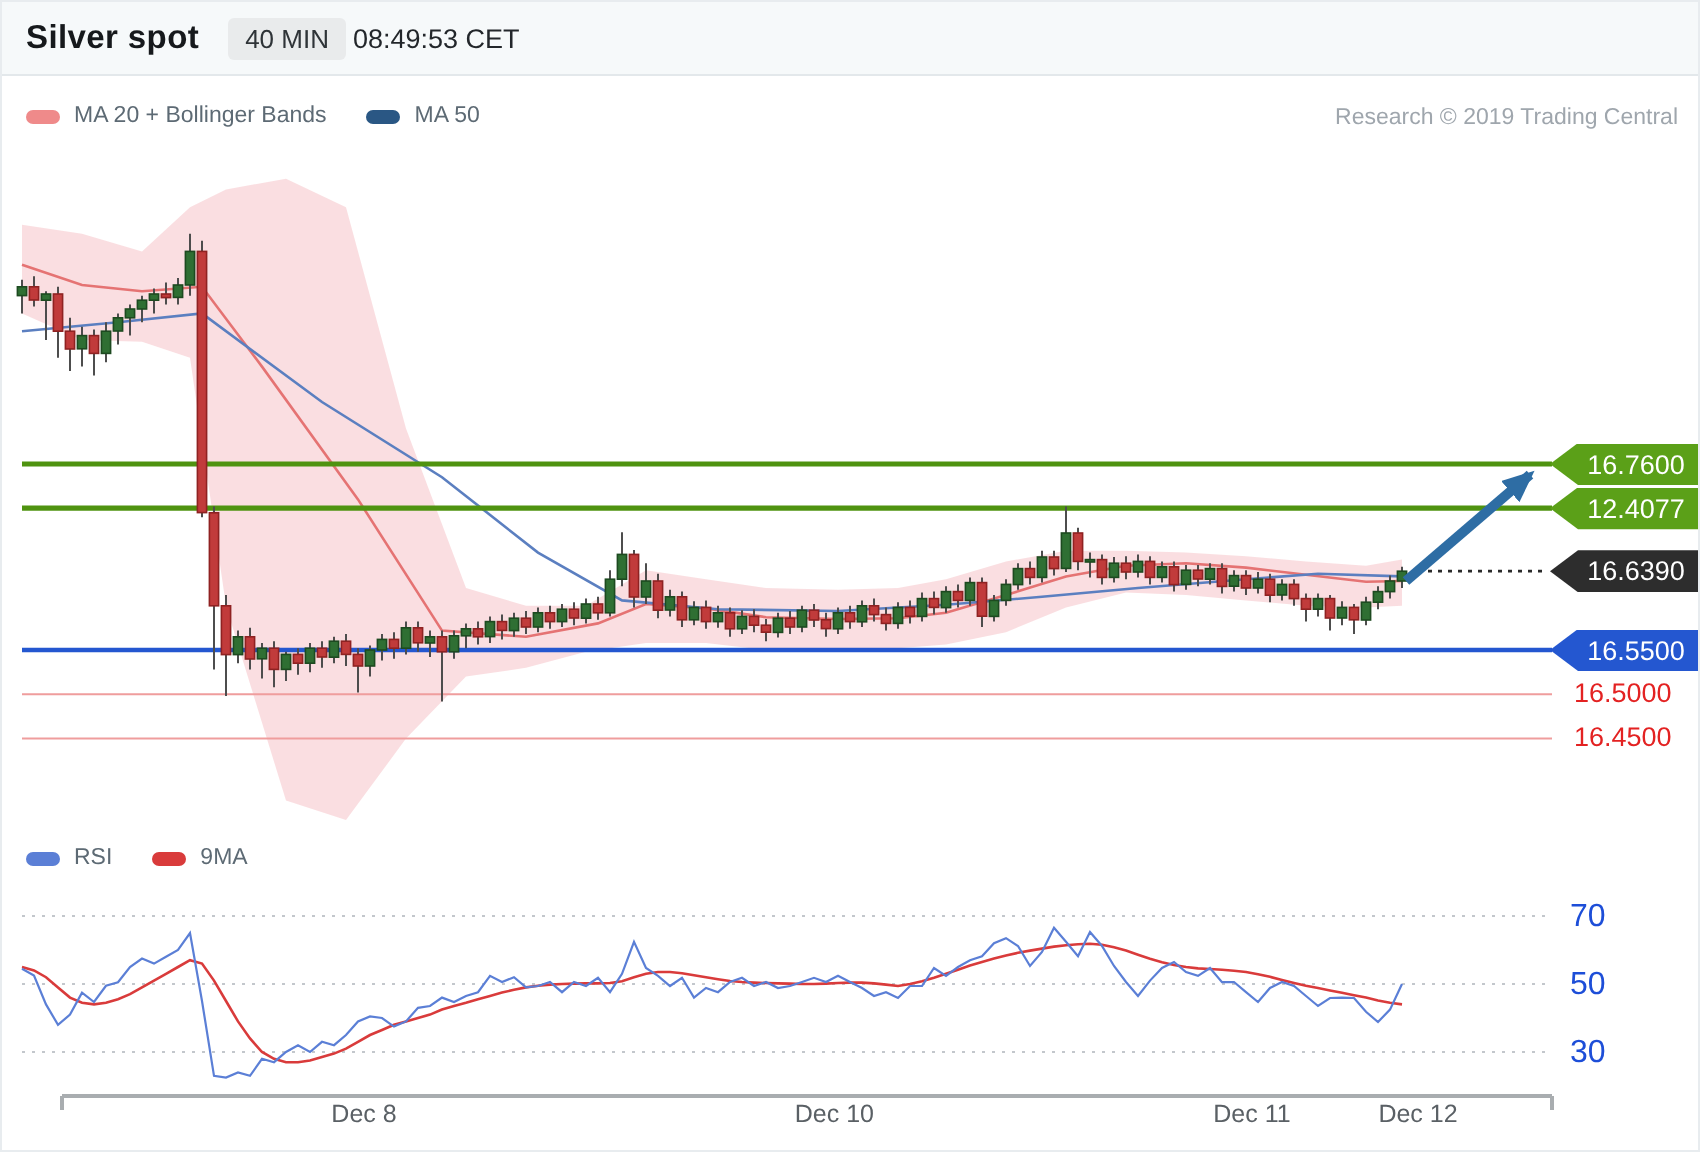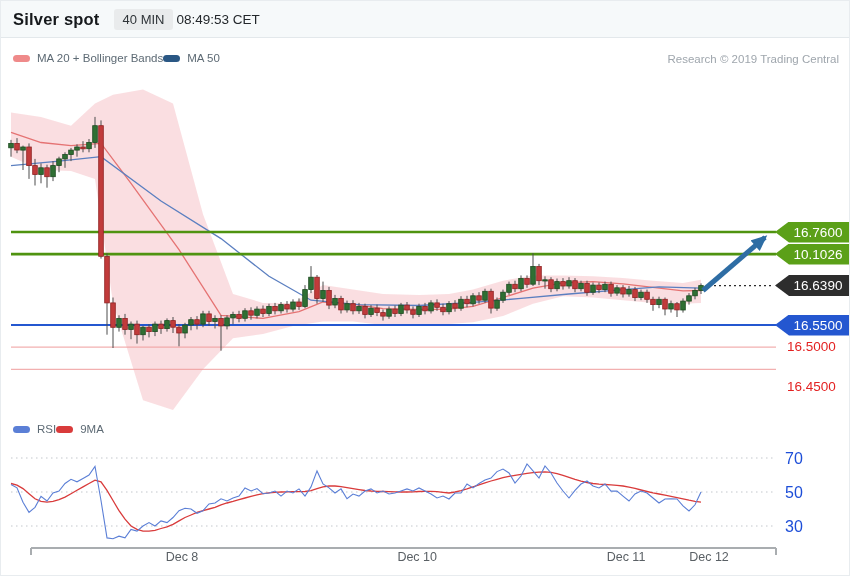--- a/index.html
+++ b/index.html
@@ -3,21 +3,21 @@
 <meta charset="utf-8">
 <style>
   html,body{margin:0;padding:0;background:#fff}
   .app{position:relative;width:850px;height:576px;background:#fff;border:1px solid #e8ecef;
        box-sizing:border-box;font-family:Liberation Sans, sans-serif;overflow:hidden}
   .header{position:absolute;top:0;left:0;right:0;height:37px;background:#f6f9fa;
           border-bottom:1px solid #e3e8eb;display:flex;align-items:center;padding:0 12px;box-sizing:border-box}
   .title{font-size:16.5px;font-weight:bold;color:#16191c;letter-spacing:.2px}
   .chip{margin-left:14px;background:#e9ebec;color:#2f3438;font-size:13px;padding:3px 9px;border-radius:3px}
   .clock{margin-left:3px;font-size:13.5px;color:#23272b}
-  .legend{position:absolute;left:12px;display:flex;align-items:flex-start;font-size:11.5px;color:#5d6a74}
+  .legend{position:absolute;left:12px;display:flex;align-items:flex-start;gap:20px;font-size:11.5px;color:#5d6a74}
   .legend .item{display:flex;align-items:center;gap:7px}
   .swatch{width:17px;height:7px;border-radius:3.5px;display:inline-block}
   .credit{position:absolute;right:10px;top:52px;font-size:11.5px;color:#9fa6ad}
   .price-badge{position:absolute;left:774px;width:76px;height:21px;line-height:21px;color:#fff;
                font-size:13.5px;text-align:center;padding-left:10px;box-sizing:border-box;
                clip-path:polygon(0 50%,14px 0,100% 0,100% 100%,14px 100%)}
   .price-text{position:absolute;left:786px;width:62px;height:18px;line-height:18px;font-size:13.5px;font-weight:500}
   .axis-label{position:absolute;font-size:16px;color:#1d4ed8}
   .date-label{position:absolute;font-size:12.5px;color:#5a6065;width:56px;text-align:center}
   svg{position:absolute;left:0;top:0;overflow:visible}
@@ -322,25 +322,25 @@
       <polyline points="10,42.5 16,44.2 22,47.6 28,52.7 34,57.8 40,60.4 46,61.2 52,60.4 58,58.6 64,56.1 70,52.7 76,49.3 82,45.9 88,42.5 94,39.1 100,40.8 106,49.3 112,59.5 118,69.7 124,78.2 130,85.0 136,88.4 142,90.1 148,90.1 154,89.3 160,87.5 166,85.8 172,83.3 178,79.9 184,76.5 190,74.0 196,71.4 202,69.7 208,68.0 214,66.3 220,63.8 226,62.0 232,60.4 238,58.6 244,57.0 250,55.3 256,53.9 262,52.7 268,51.9 274,51.3 280,51.0 286,50.8 292,50.7 298,50.7 304,50.5 310,49.6 316,47.6 322,45.9 328,45.0 334,45.0 340,45.6 346,46.6 352,47.6 358,48.6 364,49.5 370,50.0 376,50.3 382,50.5 388,50.7 394,50.8 400,51.0 406,51.0 412,50.8 418,50.5 424,50.3 430,50.3 436,50.7 442,51.3 448,52.0 454,51.0 460,49.6 466,47.9 472,45.9 478,43.9 484,41.8 490,40.0 496,38.3 502,36.7 508,35.4 514,34.3 520,33.3 526,32.3 532,31.6 538,31.1 544,30.9 550,31.4 556,32.6 562,34.3 568,36.4 574,38.4 580,40.1 586,41.5 592,42.5 598,43.2 604,43.5 610,43.9 616,44.4 622,45.0 628,46.1 634,47.4 640,49.0 646,50.5 652,51.9 658,53.0 664,54.2 670,55.4 676,56.6 682,57.8 688,59.2 694,60.4 700,61.2" fill="none" stroke="#d93b3b" stroke-width="1.3"></polyline>
       <polyline points="10,43.4 16,46.8 22,61.2 28,71.4 34,66.3 40,55.3 46,60.0 52,51.9 58,50.1 64,42.5 70,38.3 76,40.8 82,37.4 88,34.0 94,25.5 100,59.5 106,96.9 112,97.8 118,95.2 124,96.9 130,88.4 136,90.1 142,85.0 148,81.6 154,85.0 160,79.9 166,81.6 172,76.5 178,69.7 184,67.2 190,68.0 196,72.3 202,69.7 208,62.9 214,62.0 220,57.8 226,60.0 232,57.0 238,55.1 244,46.9 250,50.0 256,47.6 262,52.7 268,52.0 274,50.0 280,55.1 286,50.0 292,52.0 298,47.9 304,55.1 310,45.9 316,29.9 322,43.0 328,46.9 334,52.0 340,47.9 346,57.8 352,53.0 358,55.1 364,50.0 370,47.9 376,52.0 382,50.0 388,53.0 394,52.0 400,50.0 406,47.9 412,50.0 418,46.9 424,50.0 430,53.0 436,57.0 442,55.1 448,58.0 454,52.0 460,52.0 466,43.0 472,46.9 478,42.5 484,39.1 490,37.1 496,30.6 502,28.1 508,32.0 514,42.0 520,35.0 526,22.9 532,29.9 538,37.1 544,25.0 550,32.0 556,42.0 562,50.0 568,57.0 574,49.3 580,43.0 586,40.0 592,45.0 598,46.9 604,43.0 610,50.1 616,50.0 622,55.1 628,60.0 634,53.0 640,50.0 646,52.0 652,57.0 658,62.0 664,58.0 670,57.8 676,58.0 682,64.9 688,70.0 694,63.8 700,51.0" fill="none" stroke="#5b7fd6" stroke-width="1.1"></polyline>
       <line x1="30" y1="107" x2="775" y2="107" stroke="#a9adb0" stroke-width="2"></line>
       <line x1="30" y1="107" x2="30" y2="114" stroke="#a9adb0" stroke-width="2"></line>
       <line x1="775" y1="107" x2="775" y2="114" stroke="#a9adb0" stroke-width="2"></line>
     </svg>
 
   <div id="axis-overlay"></div>
 
 <div class="price-badge" style="background: rgb(91, 160, 24); top: 220.5px;">16.7600</div>
-    <div class="price-badge" style="background: rgb(91, 160, 24); top: 242.6px;">10.1026</div>
+    <div class="price-badge" style="background: rgb(91, 160, 24); top: 242.6px;">12.4077</div>
     <div class="price-badge" style="background: rgb(45, 45, 45); top: 274.1px;">16.6390</div>
     <div class="price-badge" style="background: rgb(36, 87, 208); top: 313.5px;">16.5500</div>
     <div class="price-text" style="color: rgb(227, 34, 34); top: 337.1px;">16.5000</div>
-    <div class="price-text" style="color: rgb(227, 34, 34); top: 359.3px; margin-top: 18px;">16.4500</div>
+    <div class="price-text" style="color: rgb(227, 34, 34); top: 359.3px;">16.4500</div>
     <div class="axis-label" style="left: 784px; top: 449px;">70</div>
     <div class="axis-label" style="left: 784px; top: 483px;">50</div>
     <div class="axis-label" style="left: 784px; top: 517px;">30</div>
     <div class="date-label" style="left: 153px; top: 549px;">Dec 8</div>
     <div class="date-label" style="left: 380px; top: 549px; text-align: right;">Dec 10</div>
     <div class="date-label" style="left: 597px; top: 549px;">Dec 11</div>
     <div class="date-label" style="left: 680px; top: 549px;">Dec 12</div>
   </div>
 
 </body></html>

